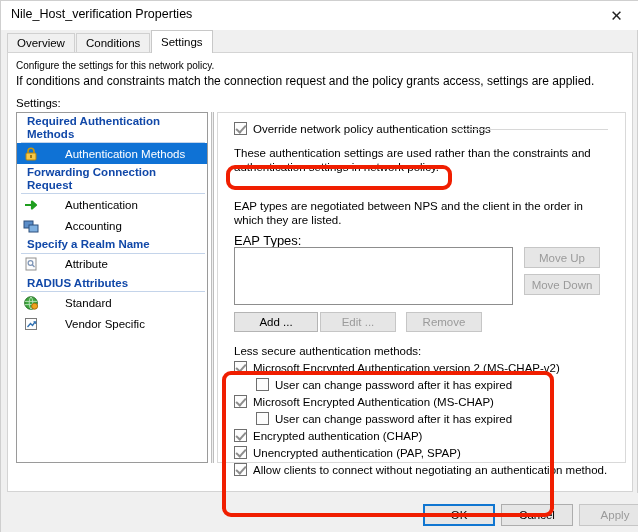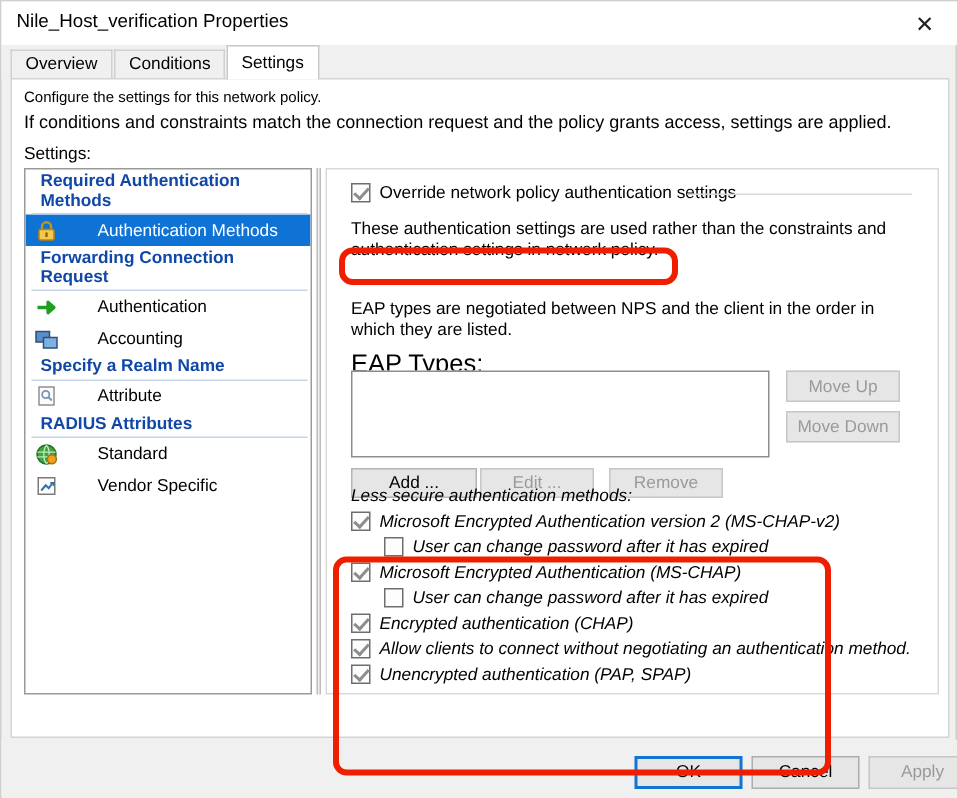--- a/index.html
+++ b/index.html
@@ -146,21 +146,21 @@
   .cbrow { display: flex; align-items: center; }
   .cbrow span.lbl { margin-left: 6px; font-size: 11.5px; white-space: nowrap; }
 
   #override-row { position: absolute; left: 16px; top: 9px; }
   #override-line {
     position: absolute; left: 240px; top: 16px;
     width: 150px; height: 1px; background: #d8d8d8;
   }
   #para1 { position: absolute; left: 16px; top: 33px; width: 378px; font-size: 11.5px; line-height: 14px; }
   #para2 { position: absolute; left: 16px; top: 86px; width: 378px; font-size: 11.5px; line-height: 14px; }
-  #eap-label { position: absolute; left: 16px; top: 120px; font-size: 17px; }
+  #eap-label { position: absolute; left: 16px; top: 120px; font-size: 13px; }
   #eap-list {
     position: absolute; left: 16px; top: 134px;
     width: 279px; height: 58px;
     background: #fff; border: 1px solid #8d8d8d;
   }
   .btn {
     display: flex; align-items: center; justify-content: center;
     background: #e6e6e6;
     border: 1px solid #b4b4b4;
     font-size: 11.5px;
@@ -168,21 +168,21 @@
     cursor: pointer;
     white-space: nowrap;
   }
   .btn.disabled { color: #9a9a9a; background: #e6e6e6; border-color: #c6c6c6; cursor: default; }
   #btn-moveup { position: absolute; left: 306px; top: 134px; width: 76px; height: 21px; }
   #btn-movedown { position: absolute; left: 306px; top: 161px; width: 76px; height: 21px; }
   #btn-add { position: absolute; left: 16px; top: 199px; width: 84px; height: 20px; }
   #btn-edit { position: absolute; left: 102px; top: 199px; width: 76px; height: 20px; }
   #btn-remove { position: absolute; left: 188px; top: 199px; width: 76px; height: 20px; }
 
-  #less-secure { position: absolute; left: 16px; top: 212px; width: 380px; font-style: italic; }
+  #less-secure { position: absolute; left: 16px; top: 232px; width: 380px; }
   #less-secure .hdr { font-size: 11.5px; margin-bottom: 4px; }
   #less-secure .cbrow { margin-bottom: 4px; }
   #less-secure .indent { margin-left: 22px; }
 
   
   .redbox {
     position: absolute;
     border: 4px solid #f01e00;
     border-radius: 9px;
     pointer-events: none;
@@ -334,25 +334,25 @@
             <div class="cbrow indent" style="margin-bottom: 4px;">
               <span class="cb"></span>
               <span class="lbl">User can change password after it has expired</span>
             </div>
             <div class="cbrow" style="margin-bottom: 4px;">
               <span class="cb checked"></span>
               <span class="lbl">Encrypted authentication (CHAP)</span>
             </div>
             <div class="cbrow" style="margin-bottom: 4px;">
               <span class="cb checked"></span>
+              <span class="lbl">Unencrypted authentication (PAP, SPAP)</span>
+            </div>
+            <div class="cbrow" style="margin-bottom: 4px;">
+              <span class="cb checked"></span>
               <span class="lbl">Allow clients to connect without negotiating an authentication method.</span>
-            </div>
-            <div class="cbrow" style="margin-bottom: 4px;">
-              <span class="cb checked"></span>
-              <span class="lbl">Unencrypted authentication (PAP, SPAP)</span>
             </div>
           </div>
       </div>
     </div>
 
     <div class="redbox" id="redbox-override"></div>
     <div class="redbox" id="redbox-methods"></div>
   </div>
 
   <div id="footer">

